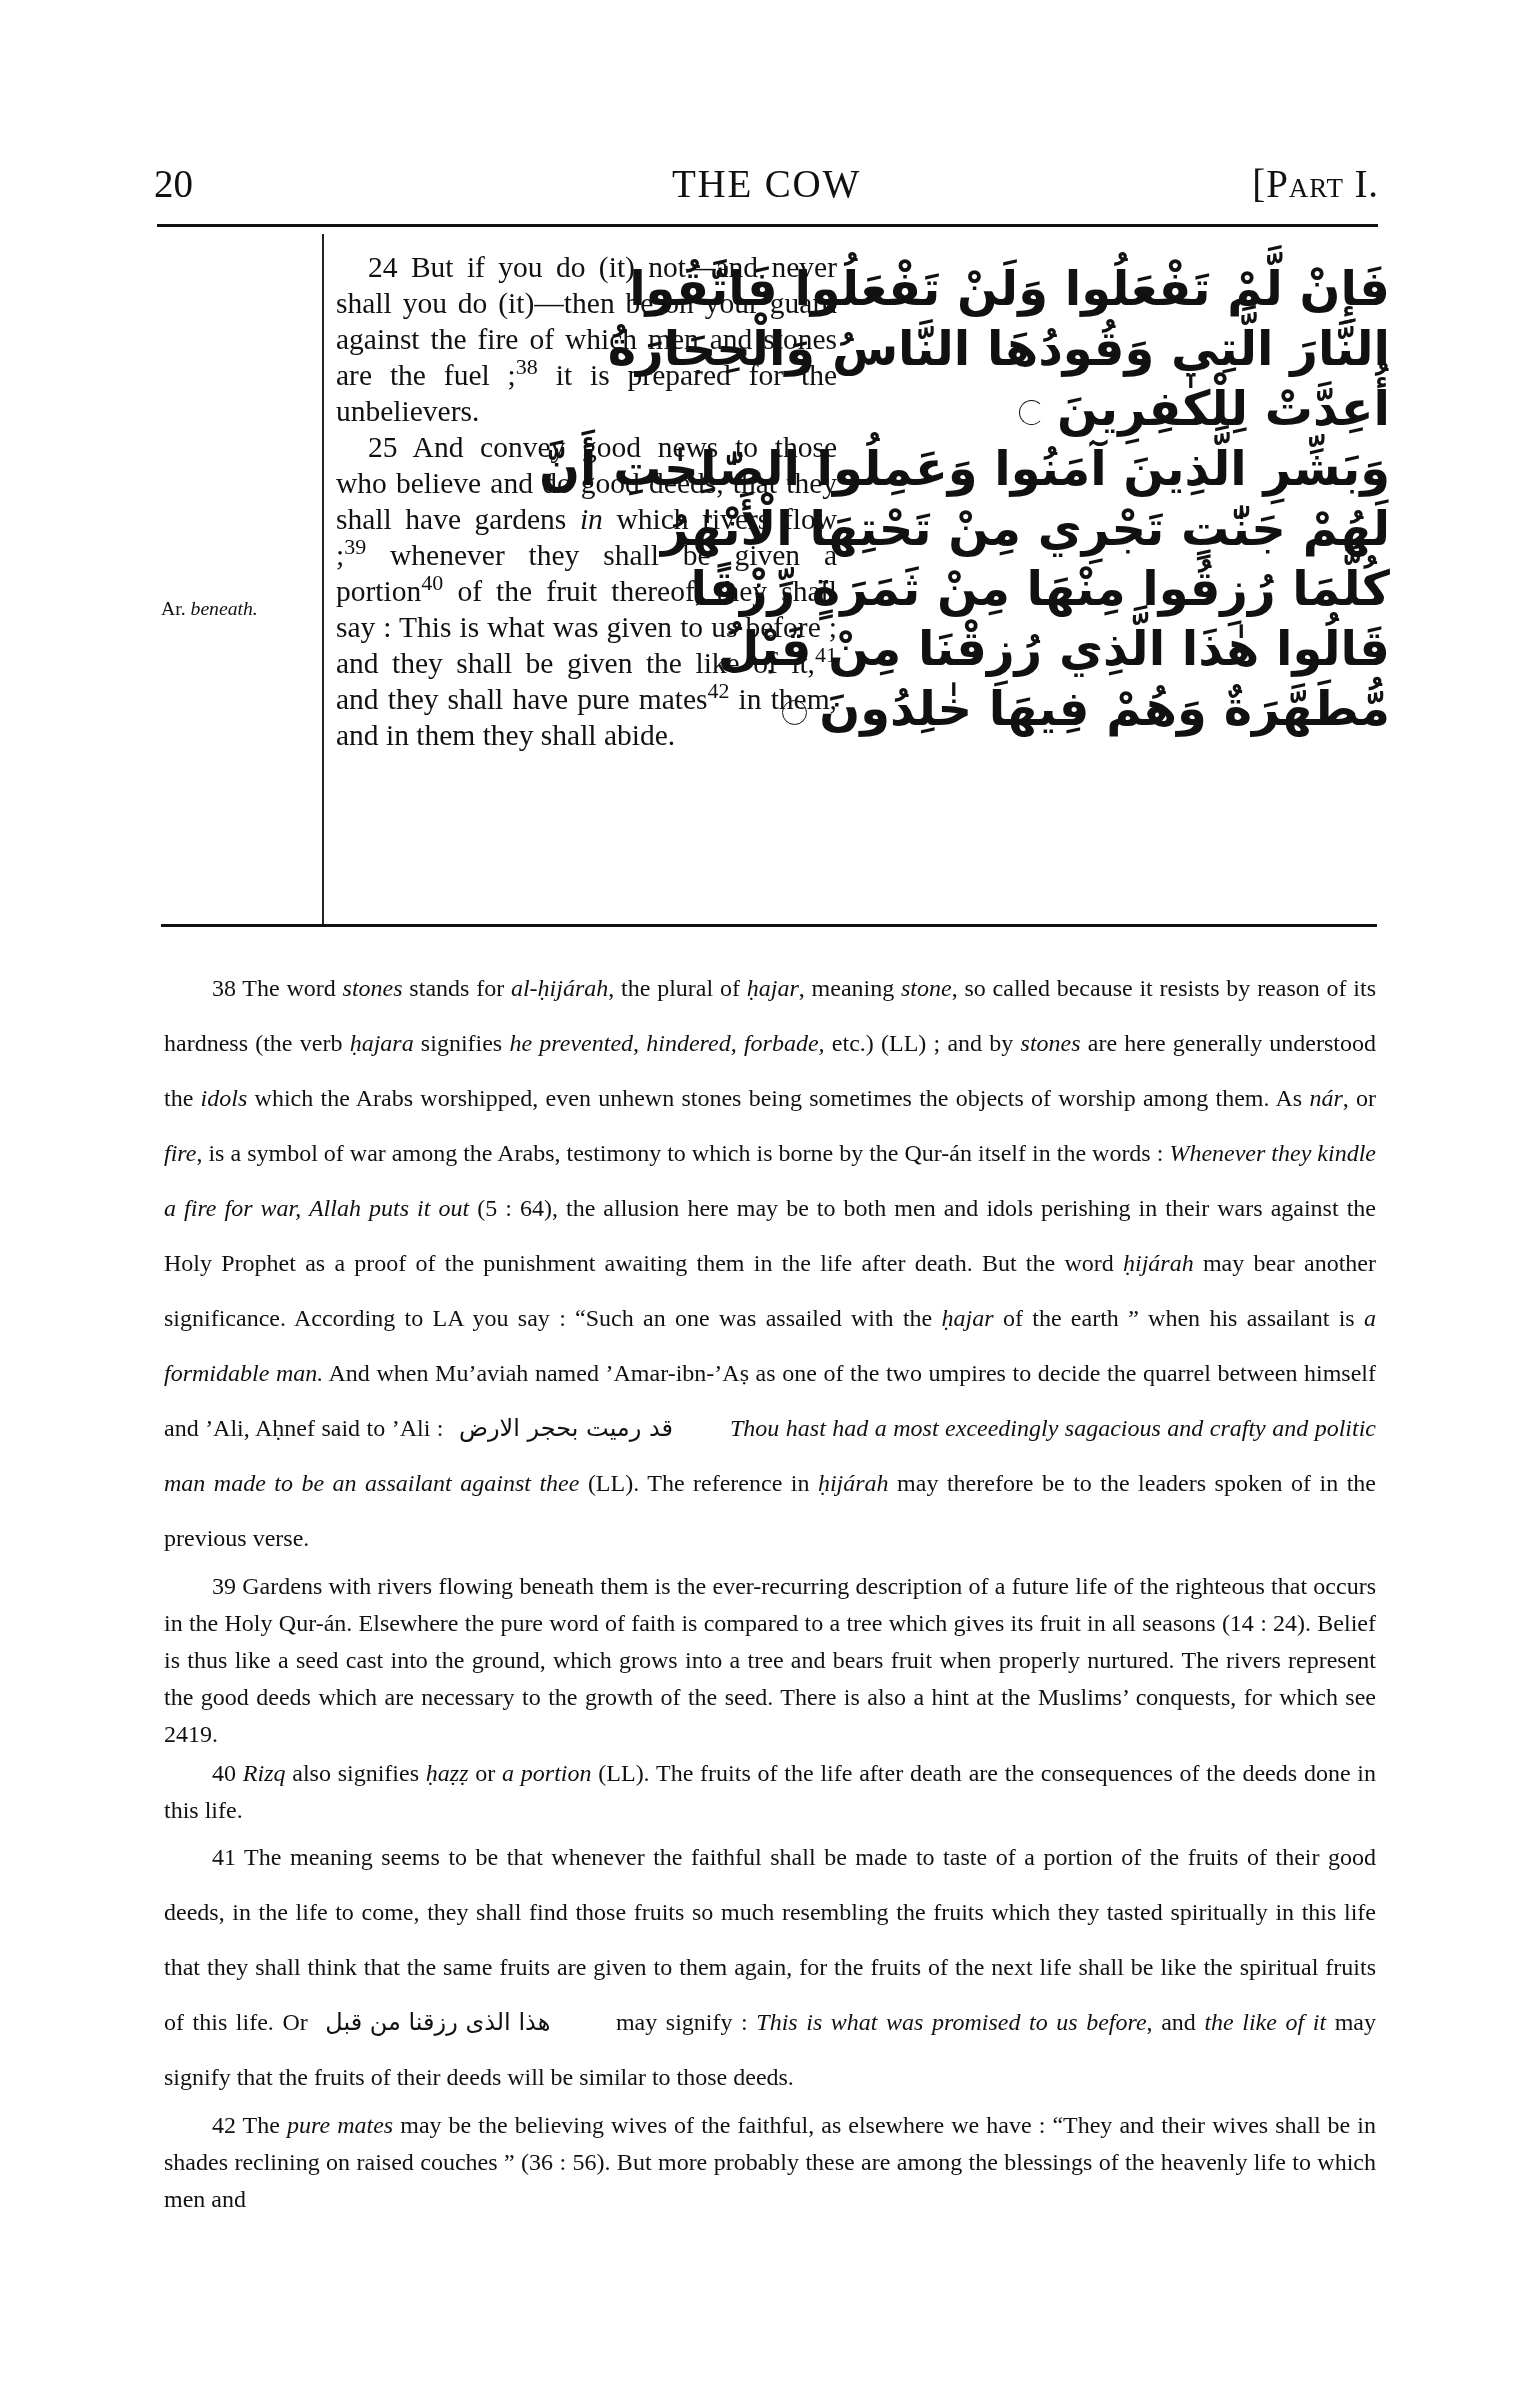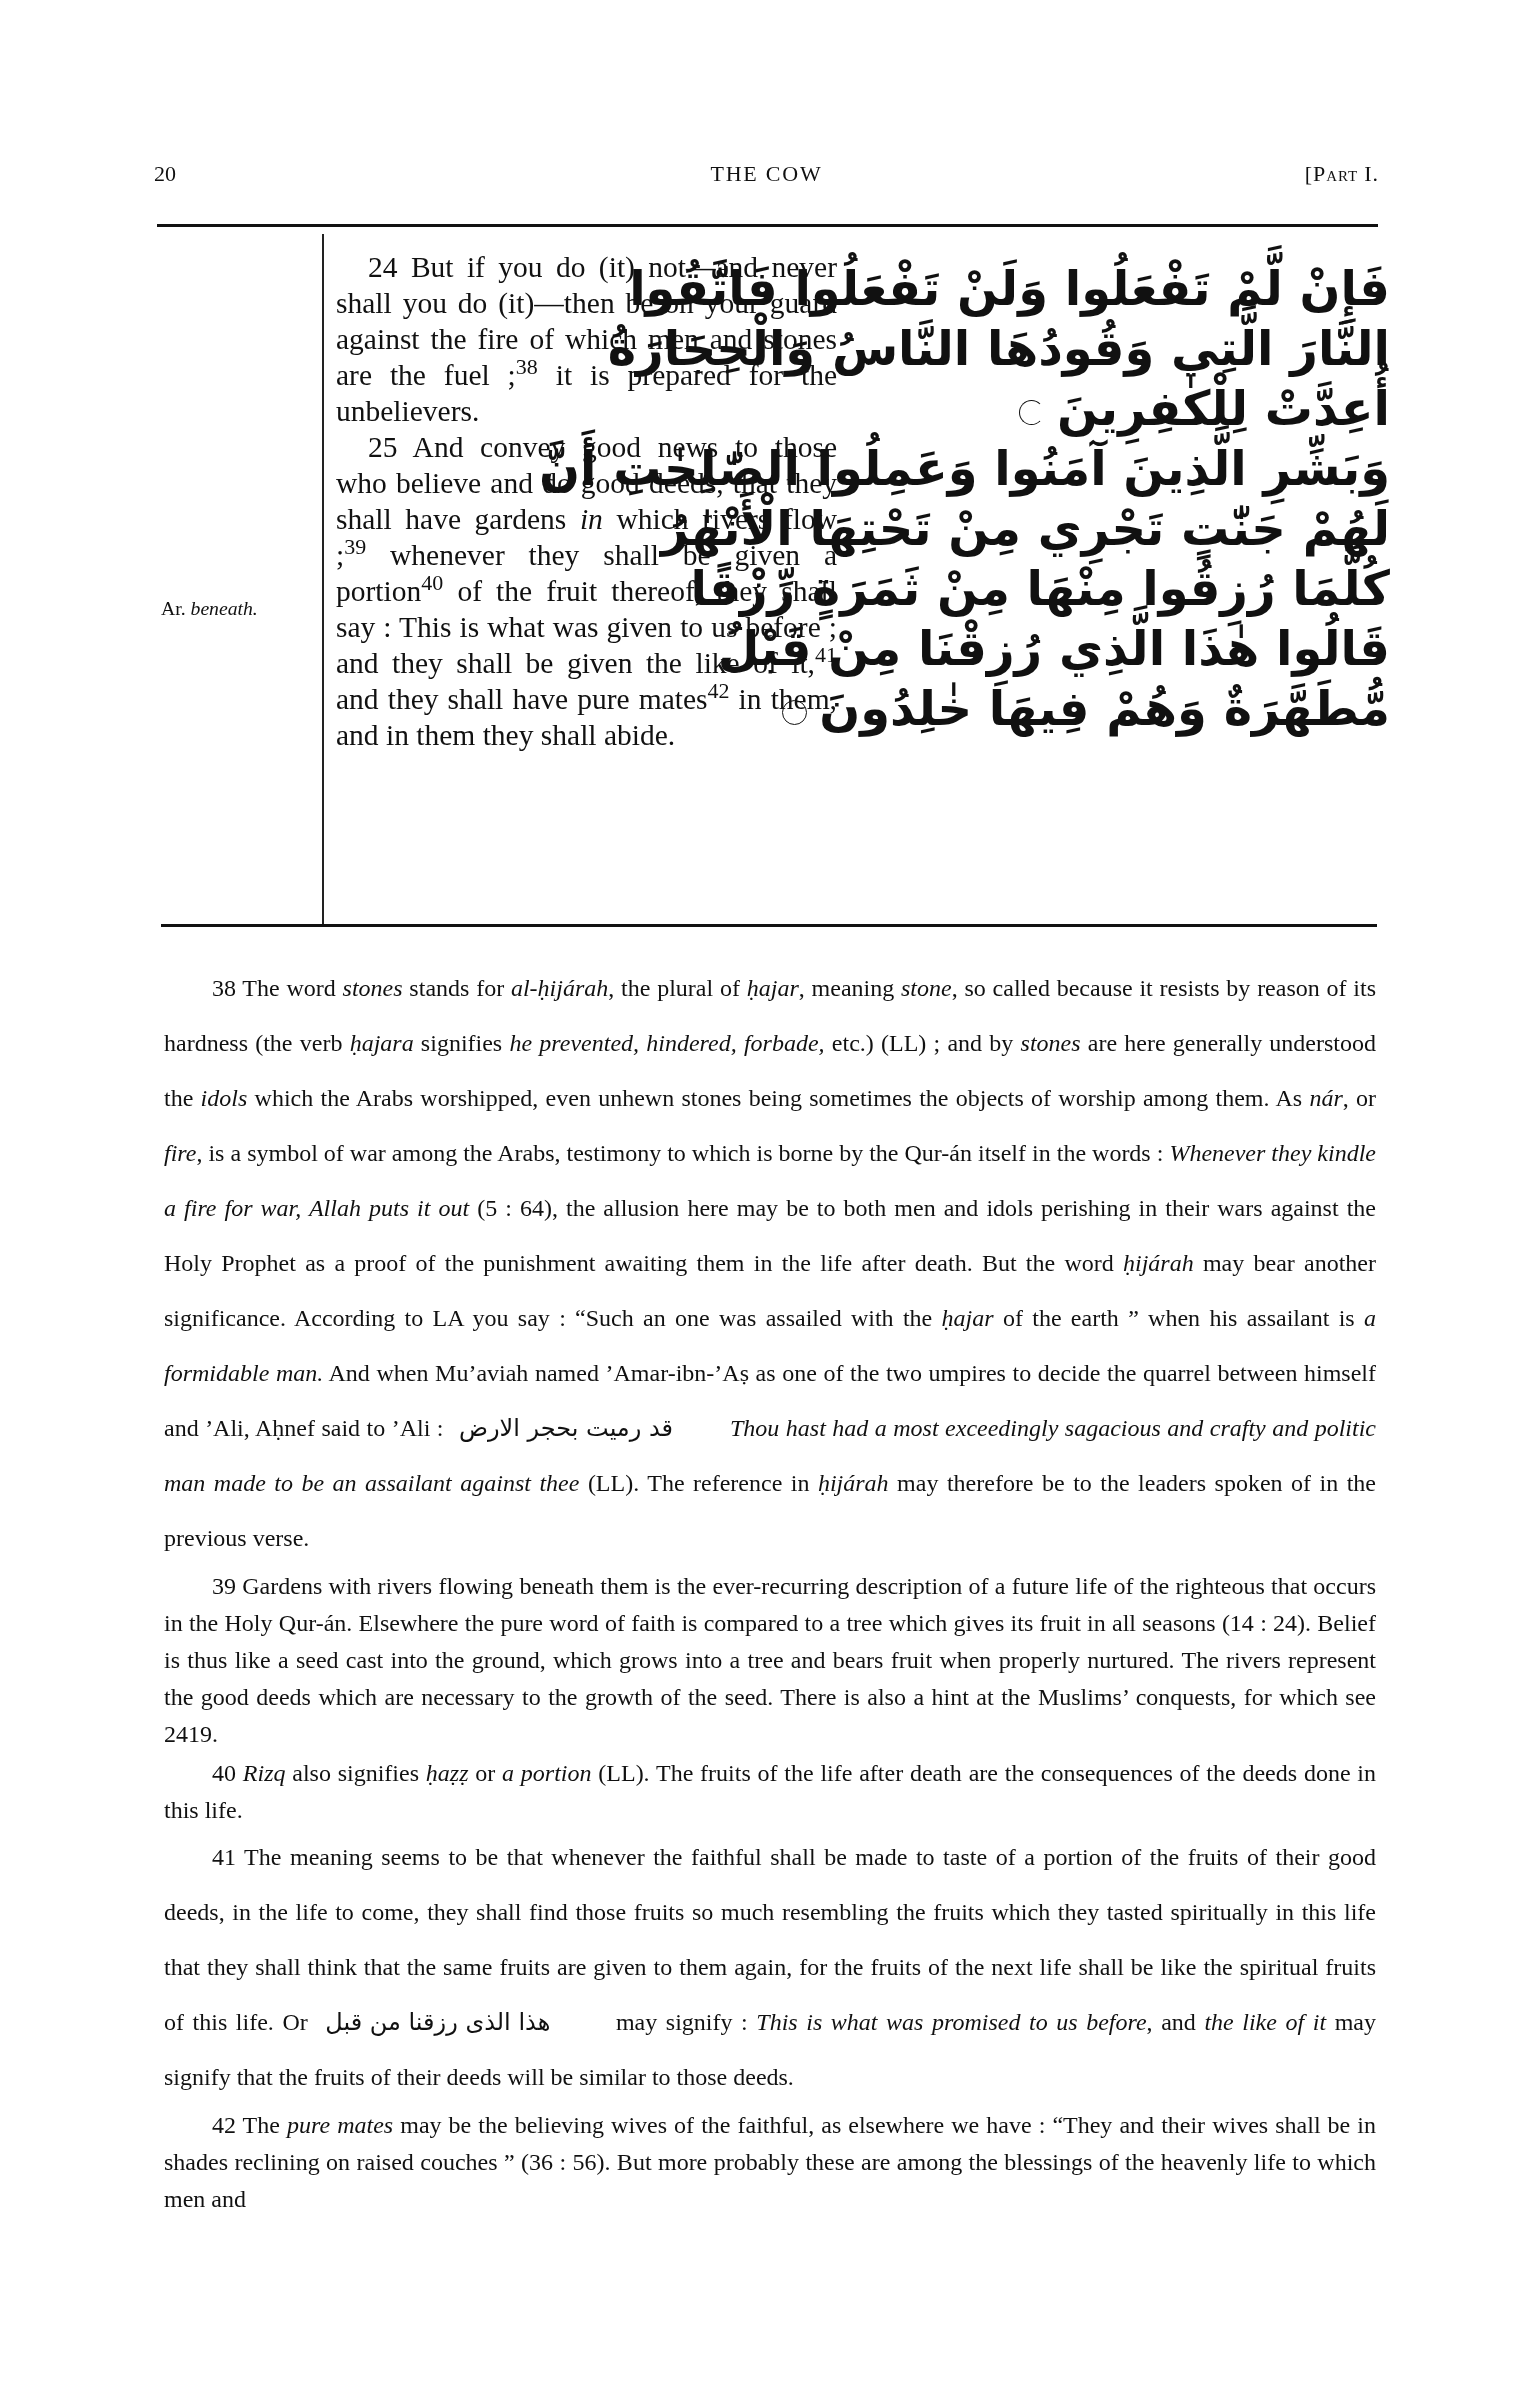--- a/index.html
+++ b/index.html
@@ -1,21 +1,21 @@
 <!DOCTYPE html>
 <html style="font-size:14.3px"><head>
 <meta charset="utf-8">
 <style>
   html, body { margin: 0; padding: 0; background: #ffffff; }
   body { width: 1538px; height: 2401px; position: relative; overflow: hidden;
          font-family: "Liberation Serif", "DejaVu Serif", serif; color: #111; }
   .page { position: absolute; left: 0; top: 0; width: 1538px; height: 2401px; }
 
   
-  .hdr { position: absolute; top: 161px; left: 154px; width: 1225px; height: 45px; font-size: 22px; }
+  .hdr { position: absolute; top: 161px; left: 154px; width: 1225px; height: 45px; font-size: 39px; }
   .hdr .num { position: absolute; left: 0; top: 0; }
   .hdr .title { position: absolute; left: 0; right: 0; text-align: center; letter-spacing: 1.8px; }
   .hdr .part { position: absolute; right: 0; top: 0; font-variant: small-caps; letter-spacing: 0.9px; }
 
   .rule-top { position: absolute; left: 157px; top: 224px; width: 1221px; height: 2.7px; background: #111; }
   .rule-bot { position: absolute; left: 161px; top: 924px; width: 1216px; height: 2.7px; background: #111; }
   .vdiv { position: absolute; left: 322px; top: 234px; width: 1.8px; height: 690px; background: #222; }
 
   
   .margin-note { position: absolute; left: 161px; top: 597px; font-size: 19.7px; }

